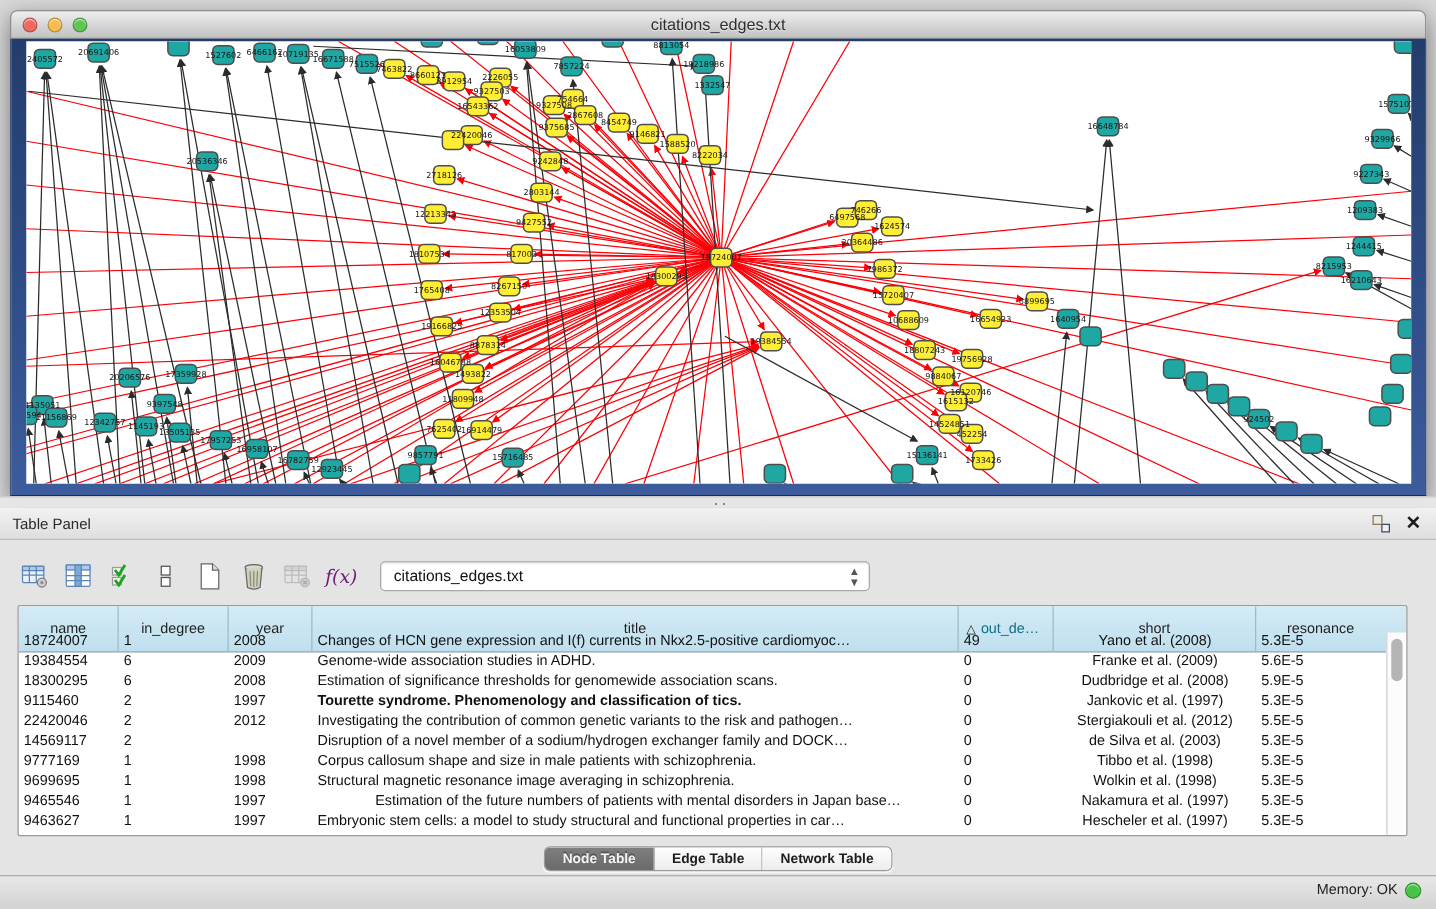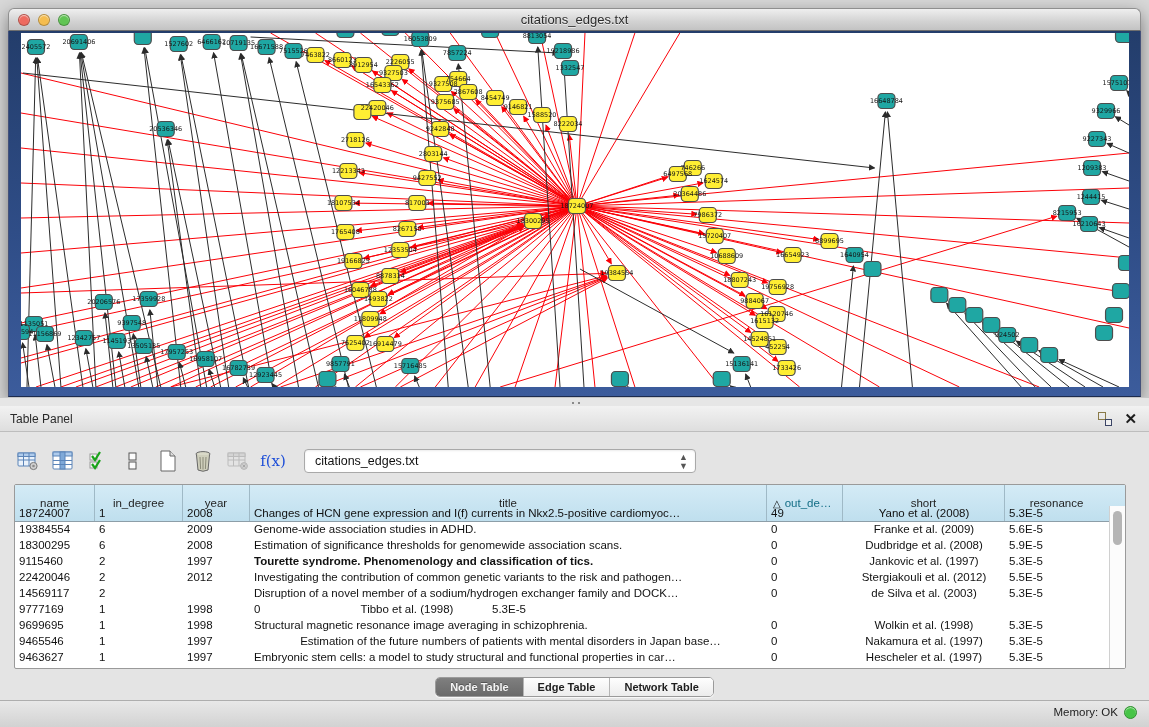--- a/index.html
+++ b/index.html
@@ -39,21 +39,21 @@
   .panel-header-icons{margin-left:auto;display:flex;align-items:center;gap:12px;margin-right:12px;}
   .float-ic{width:14px;height:14px;position:relative;cursor:pointer;}
   .float-ic .sq1{position:absolute;left:0;top:0;width:8px;height:8px;border:1.5px solid #8a7a48;}
   .float-ic .sq2{position:absolute;right:0;bottom:0;width:7px;height:7px;border:1.5px solid #3c4566;background:#f0f0f0;}
   .close-x{font-size:15px;font-weight:bold;color:#1c1c1c;cursor:pointer;line-height:14px;}
 
   .panel-body{position:absolute;left:0;top:432px;width:1149px;height:268px;background:#e4e4e4;}
 
   .toolbar{position:absolute;left:14px;top:14px;height:30px;display:flex;align-items:center;gap:7px;}
   .tb-btn{width:28px;height:28px;display:flex;align-items:center;justify-content:center;cursor:pointer;border-radius:4px;}
-  .fx{font-family:"DejaVu Serif",serif;font-size:15px;color:#1d4ed8;}
+  .fx{font-family:"DejaVu Serif",serif;font-style:italic;font-size:15px;color:#701a75;}
   .combo{margin-left:10px;width:392px;height:24px;background:#fff;border:1px solid #a9a9a9;
     border-radius:4px;display:flex;align-items:center;font-size:12.5px;color:#111;
     padding-left:10px;position:relative;box-shadow:inset 0 1px 2px rgba(0,0,0,.08);cursor:pointer;}
   .combo .arrows{position:absolute;right:7px;top:3px;font-size:9px;color:#555;line-height:9px;text-align:center;}
 
   .tablebox{position:absolute;left:14px;top:52px;width:1112px;height:185px;background:#fff;
     border:1px solid #9a9a9a;border-radius:2px;overflow:hidden;}
   .thead{display:flex;height:37px;background:linear-gradient(#d4ebf6,#bfdfee);
     border-bottom:1px solid #8d9ea8;font-size:11.5px;color:#1f1f1f;}
   .th{display:flex;align-items:center;justify-content:center;border-right:1px solid #9fb9c6;
@@ -652,20 +652,21 @@
           <div class="td" style="width: 67px; margin-top: 20px;">2003</div>
           <div class="td" style="width: 517px;">Disruption of a novel member of a sodium/hydrogen exchanger family and DOCK…</div>
           <div class="td" style="width: 76px;">0</div>
           <div class="td center" style="width: 162px;">de Silva et al. (2003)</div>
           <div class="td" style="width: 103px;">5.3E-5</div>
         </div>
         <div class="tr">
           <div class="td" style="width: 80px;">9777169</div>
           <div class="td" style="width: 88px;">1</div>
           <div class="td" style="width: 67px;">1998</div>
+          <div class="td" style="width: 517px;">Corpus callosum shape and size in male patients with schizophrenia.</div>
           <div class="td" style="width: 76px;">0</div>
           <div class="td center" style="width: 162px;">Tibbo et al. (1998)</div>
           <div class="td" style="width: 103px;">5.3E-5</div>
         </div>
         <div class="tr">
           <div class="td" style="width: 80px;">9699695</div>
           <div class="td" style="width: 88px;">1</div>
           <div class="td" style="width: 67px;">1998</div>
           <div class="td" style="width: 517px;">Structural magnetic resonance image averaging in schizophrenia.</div>
           <div class="td" style="width: 76px;">0</div>

